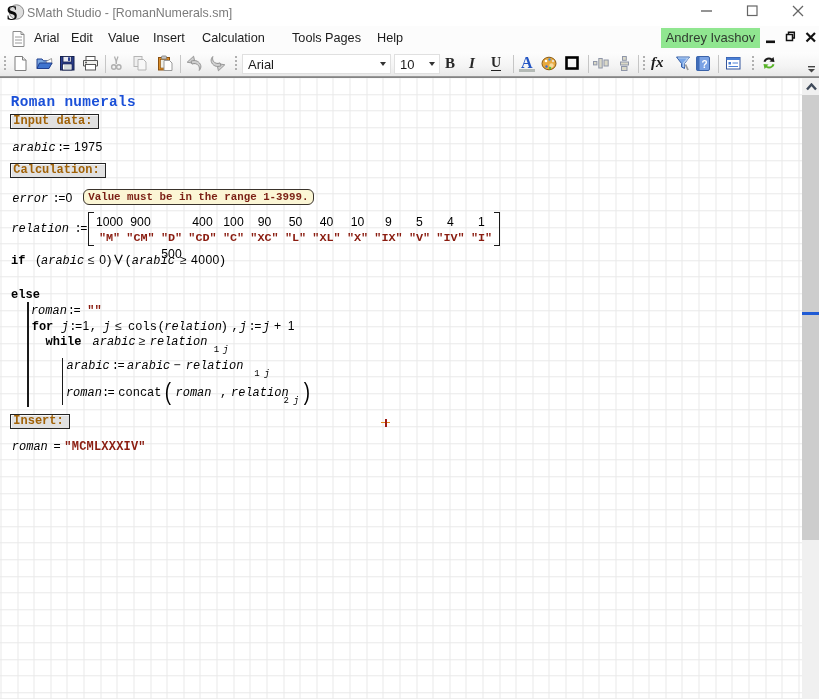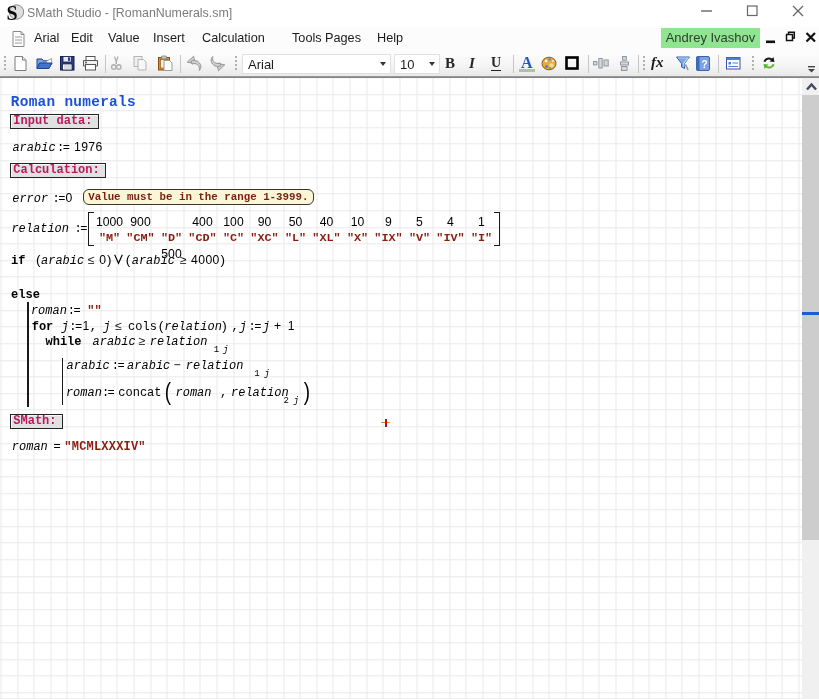--- a/index.html
+++ b/index.html
@@ -24,21 +24,21 @@
  background-position:0.5px 0px,0px -0.72px;}
 
 #vscroll{position:absolute;left:802px;top:78px;width:17px;height:621px;background:#f0f0f0;}
 #vthumb{position:absolute;left:0;top:16.5px;width:17px;height:445px;background:#cdcdcd;}
 #vblue{position:absolute;left:0;top:233.5px;width:17px;height:3px;background:#1f5bd5;}
 #vchev{position:absolute;left:3.5px;top:5px;}
 
 .abs{position:absolute;white-space:pre;}
 .g{display:inline-block;}
 .t{font:bold 14.4px "Liberation Mono",monospace;color:#1b50d8;line-height:15px;letter-spacing:0.3px;}
-.hdr{font:bold 12px "Liberation Mono",monospace;color:#be185d;background:#e1e1e1;border:1.8px solid #242424;box-shadow:inset 1px 1px 0 #f7f7f7;padding:1px 5.2px 1.3px 2px;line-height:11px;}
+.hdr{font:bold 12px "Liberation Mono",monospace;color:#a16207;background:#e1e1e1;border:1.8px solid #242424;box-shadow:inset 1px 1px 0 #f7f7f7;padding:1px 5.2px 1.3px 2px;line-height:11px;}
 .ln{line-height:13px;font-size:12px;}
 .ln span,.ln i{line-height:0;}
 .v{font:italic 12px "Liberation Mono",monospace;color:#000;}
 .k{font:bold 12px "Liberation Mono",monospace;color:#000;}
 .f{font:normal 12px "Liberation Mono",monospace;color:#000;}
 .n{font:normal 12.2px "Liberation Sans",sans-serif;color:#000;letter-spacing:0.45px;}
 .s{font:bold 12px "Liberation Mono",monospace;color:#8a1c10;letter-spacing:0.2px;}
 .o{font:normal 12.2px "Liberation Sans",sans-serif;color:#000;}
 .asg{font:normal 12px "Liberation Mono",monospace;color:#000;letter-spacing:-1.5px;}
 .par{font:normal 13.5px "Liberation Sans",sans-serif;color:#000;}
@@ -237,22 +237,22 @@
     <rect x="2" y="6" width="7" height="1.4" fill="#444"></rect>
     <path d="M2 9 L9 9 L5.5 12.5 Z" fill="#444"></path>
   </svg>
 </div>
 <div id="tbline"></div>
 
 <div id="canvas">
   <div class="abs t" style="left:10.8px;top:16.6px;">Roman numerals</div>
   <div class="abs hdr" style="left:10.3px;top:35.6px;">Input data:</div>
   <div class="abs hdr" style="left:10.3px;top:84.5px;">Calculation:</div>
-  <div class="abs hdr" style="left:10.3px;top:335.5px;">SMath:</div>
-  <div class="abs ln" style="left:12.4px;top:62.5px;"><span class="v">arabic</span><i class="g" style="width:1.5px"></i><span class="asg">:=</span><i class="g" style="width:5.4px"></i><span class="n">1976</span></div>
+  <div class="abs hdr" style="left:10.3px;top:335.5px;">Insert:</div>
+  <div class="abs ln" style="left:12.4px;top:62.5px;"><span class="v">arabic</span><i class="g" style="width:1.5px"></i><span class="asg">:=</span><i class="g" style="width:5.4px"></i><span class="n">1975</span></div>
   <div class="abs ln" style="left:12.2px;top:114.3px;"><span class="v">error</span><i class="g" style="width:4.3px"></i><span class="asg">:=</span><i class="g" style="width:1.7px"></i><span class="n">0</span></div>
   <div class="abs tip" style="left:82.6px;top:110.5px;">Value must be in the range 1-3999.</div>
   <div class="abs ln" style="left:11.4px;top:144.0px;"><span class="v">relation</span><i class="g" style="width:5.6px"></i><span class="asg">:=</span></div>
   <div class="abs mbl" style="left:88.2px;top:134.4px;"></div>
   <div class="abs mbr2" style="left:494.2px;top:134.4px;"></div>
   <div class="abs mn" style="left:109.5px;top:137.6px;">1000</div>
   <div class="abs ms" style="left:109.5px;top:154.3px;">"M"</div>
   <div class="abs mn" style="left:140.5px;top:137.6px;">900</div>
   <div class="abs ms" style="left:140.5px;top:154.3px;">"CM"</div>
   <div class="abs mn" style="left:171.5px;top:137.6px;margin-top:32px;">500</div>

